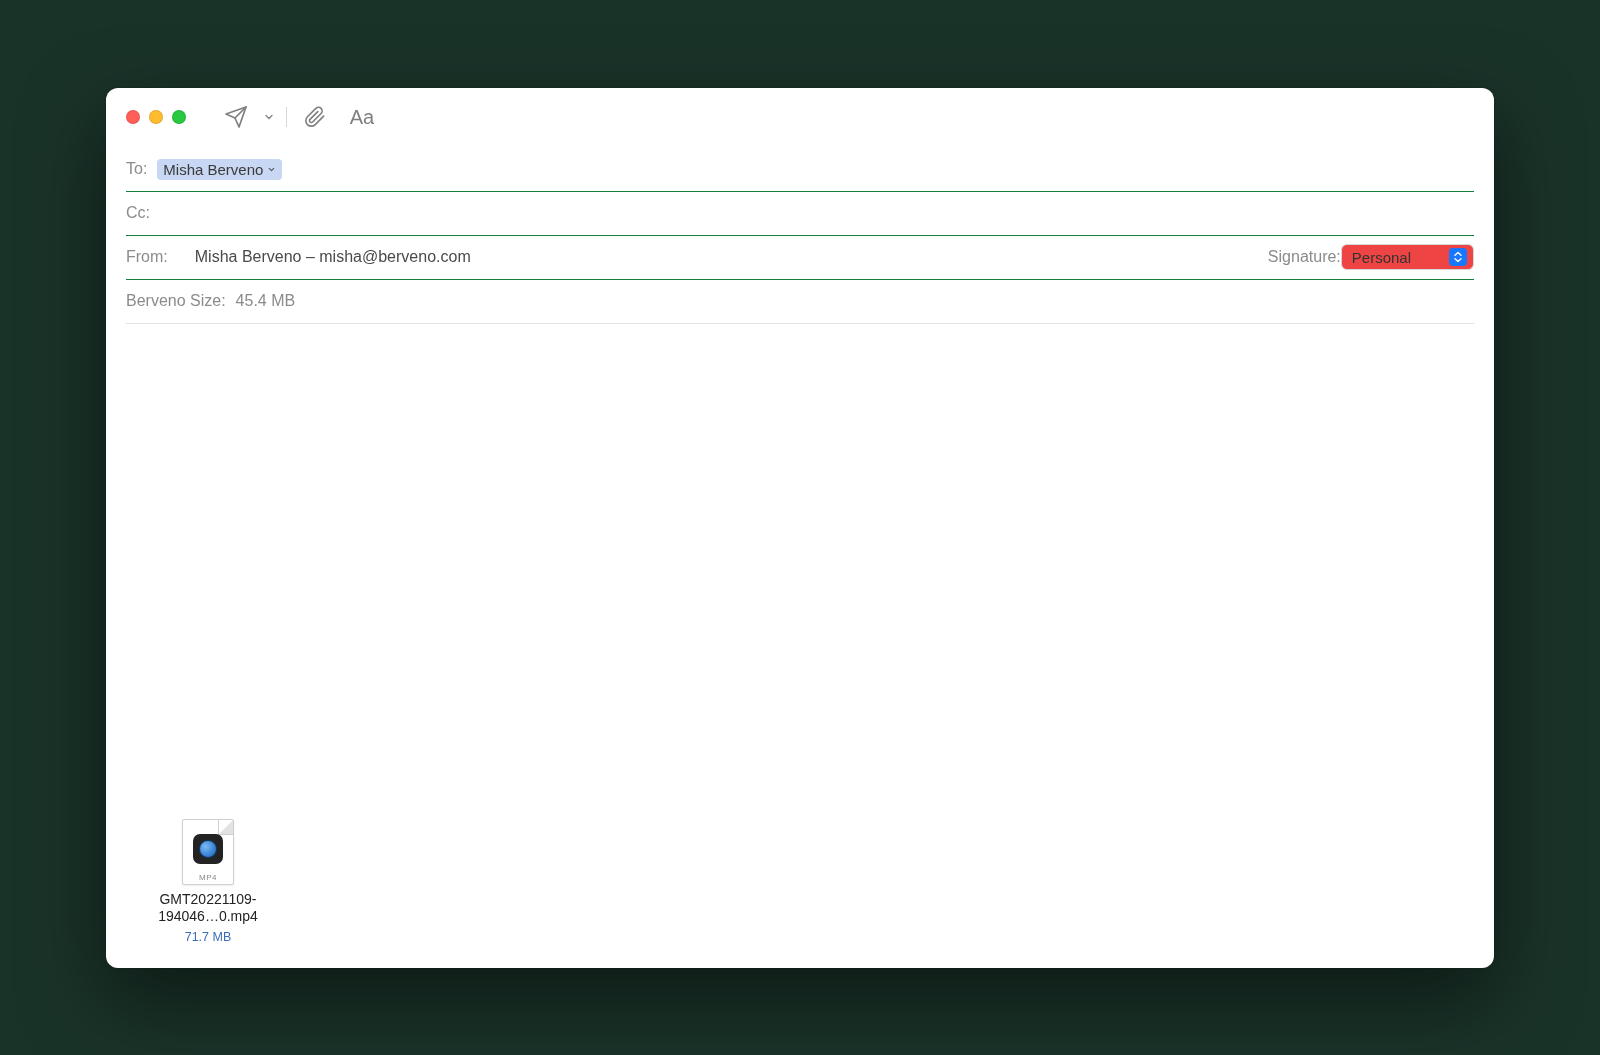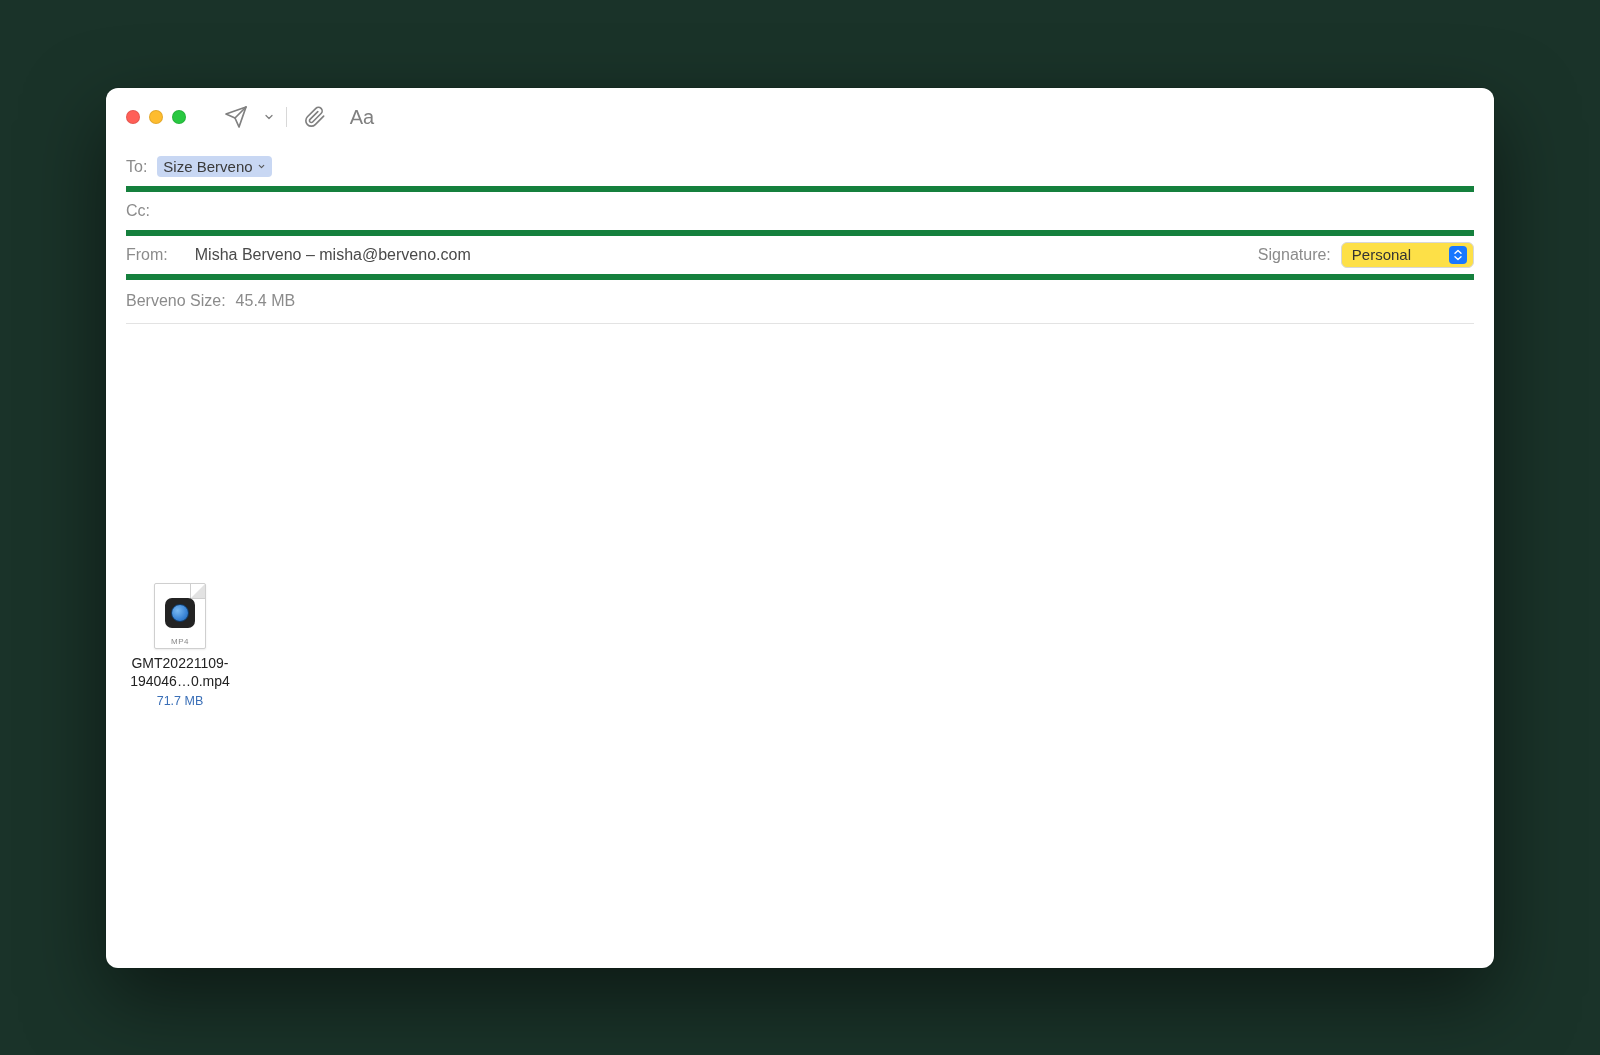--- a/index.html
+++ b/index.html
@@ -87,21 +87,21 @@
     }
 
     .fields {
       padding: 0 20px;
     }
 
     .field-row {
       display: flex;
       align-items: center;
       min-height: 44px;
-      border-bottom: 6px solid #15803d;
+      border-bottom: 1px solid #15803d;
       font-size: 16px;
       padding: 6px 0;
     }
 
     .field-label {
       color: #8b8b8b;
       margin-right: 10px;
       white-space: nowrap;
     }
 
@@ -130,32 +130,31 @@
       justify-content: space-between;
     }
 
     .from-left {
       display: flex;
     }
 
     .sig-group {
       display: flex;
       align-items: center;
-      gap: 10px;
     }
 
     .select-wrap {
       position: relative;
       display: flex;
       align-items: center;
       border: 1px solid #d7d7d7;
       border-radius: 6px;
       padding: 3px 6px 3px 10px;
       gap: 38px;
-      background: #fde047;
+      background: #ef4444;
       cursor: pointer;
     }
 
     .select-wrap .sel-text {
       color: #333;
       font-size: 15px;
     }
 
     .select-caret {
       width: 18px;
@@ -165,23 +164,23 @@
       display: flex;
       flex-direction: column;
       align-items: center;
       justify-content: center;
       gap: 0;
       color: #fff;
     }
 
     .body-area {
       flex: 1;
-      padding: 24px 4px;
-      display: flex;
-      align-items: center;
+      padding: 24px 32px;
+      display: flex;
+      align-items: flex-end;
     }
 
     .attachment {
       width: 140px;
       display: flex;
       flex-direction: column;
       align-items: center;
       text-align: center;
       cursor: pointer;
     }
@@ -299,21 +298,21 @@
         <span>Aa</span>
       </div>
     </div>
   </div>
 
   <div class="fields">
 
     <div class="field-row">
       <span class="field-label">To:</span>
       <span class="recipient-pill">
-        <span>Size Berveno</span>
+        <span>Misha Berveno</span>
         <span class="chev">
           <svg width="9" height="9" viewBox="0 0 24 24" fill="none" stroke="currentColor" stroke-width="3" stroke-linecap="round" stroke-linejoin="round">
               <polyline points="6 9 12 15 18 9"></polyline>
             </svg>
         </span>
       </span>
     </div>
 
     <div class="field-row">
       <span class="field-label">Cc:</span>

